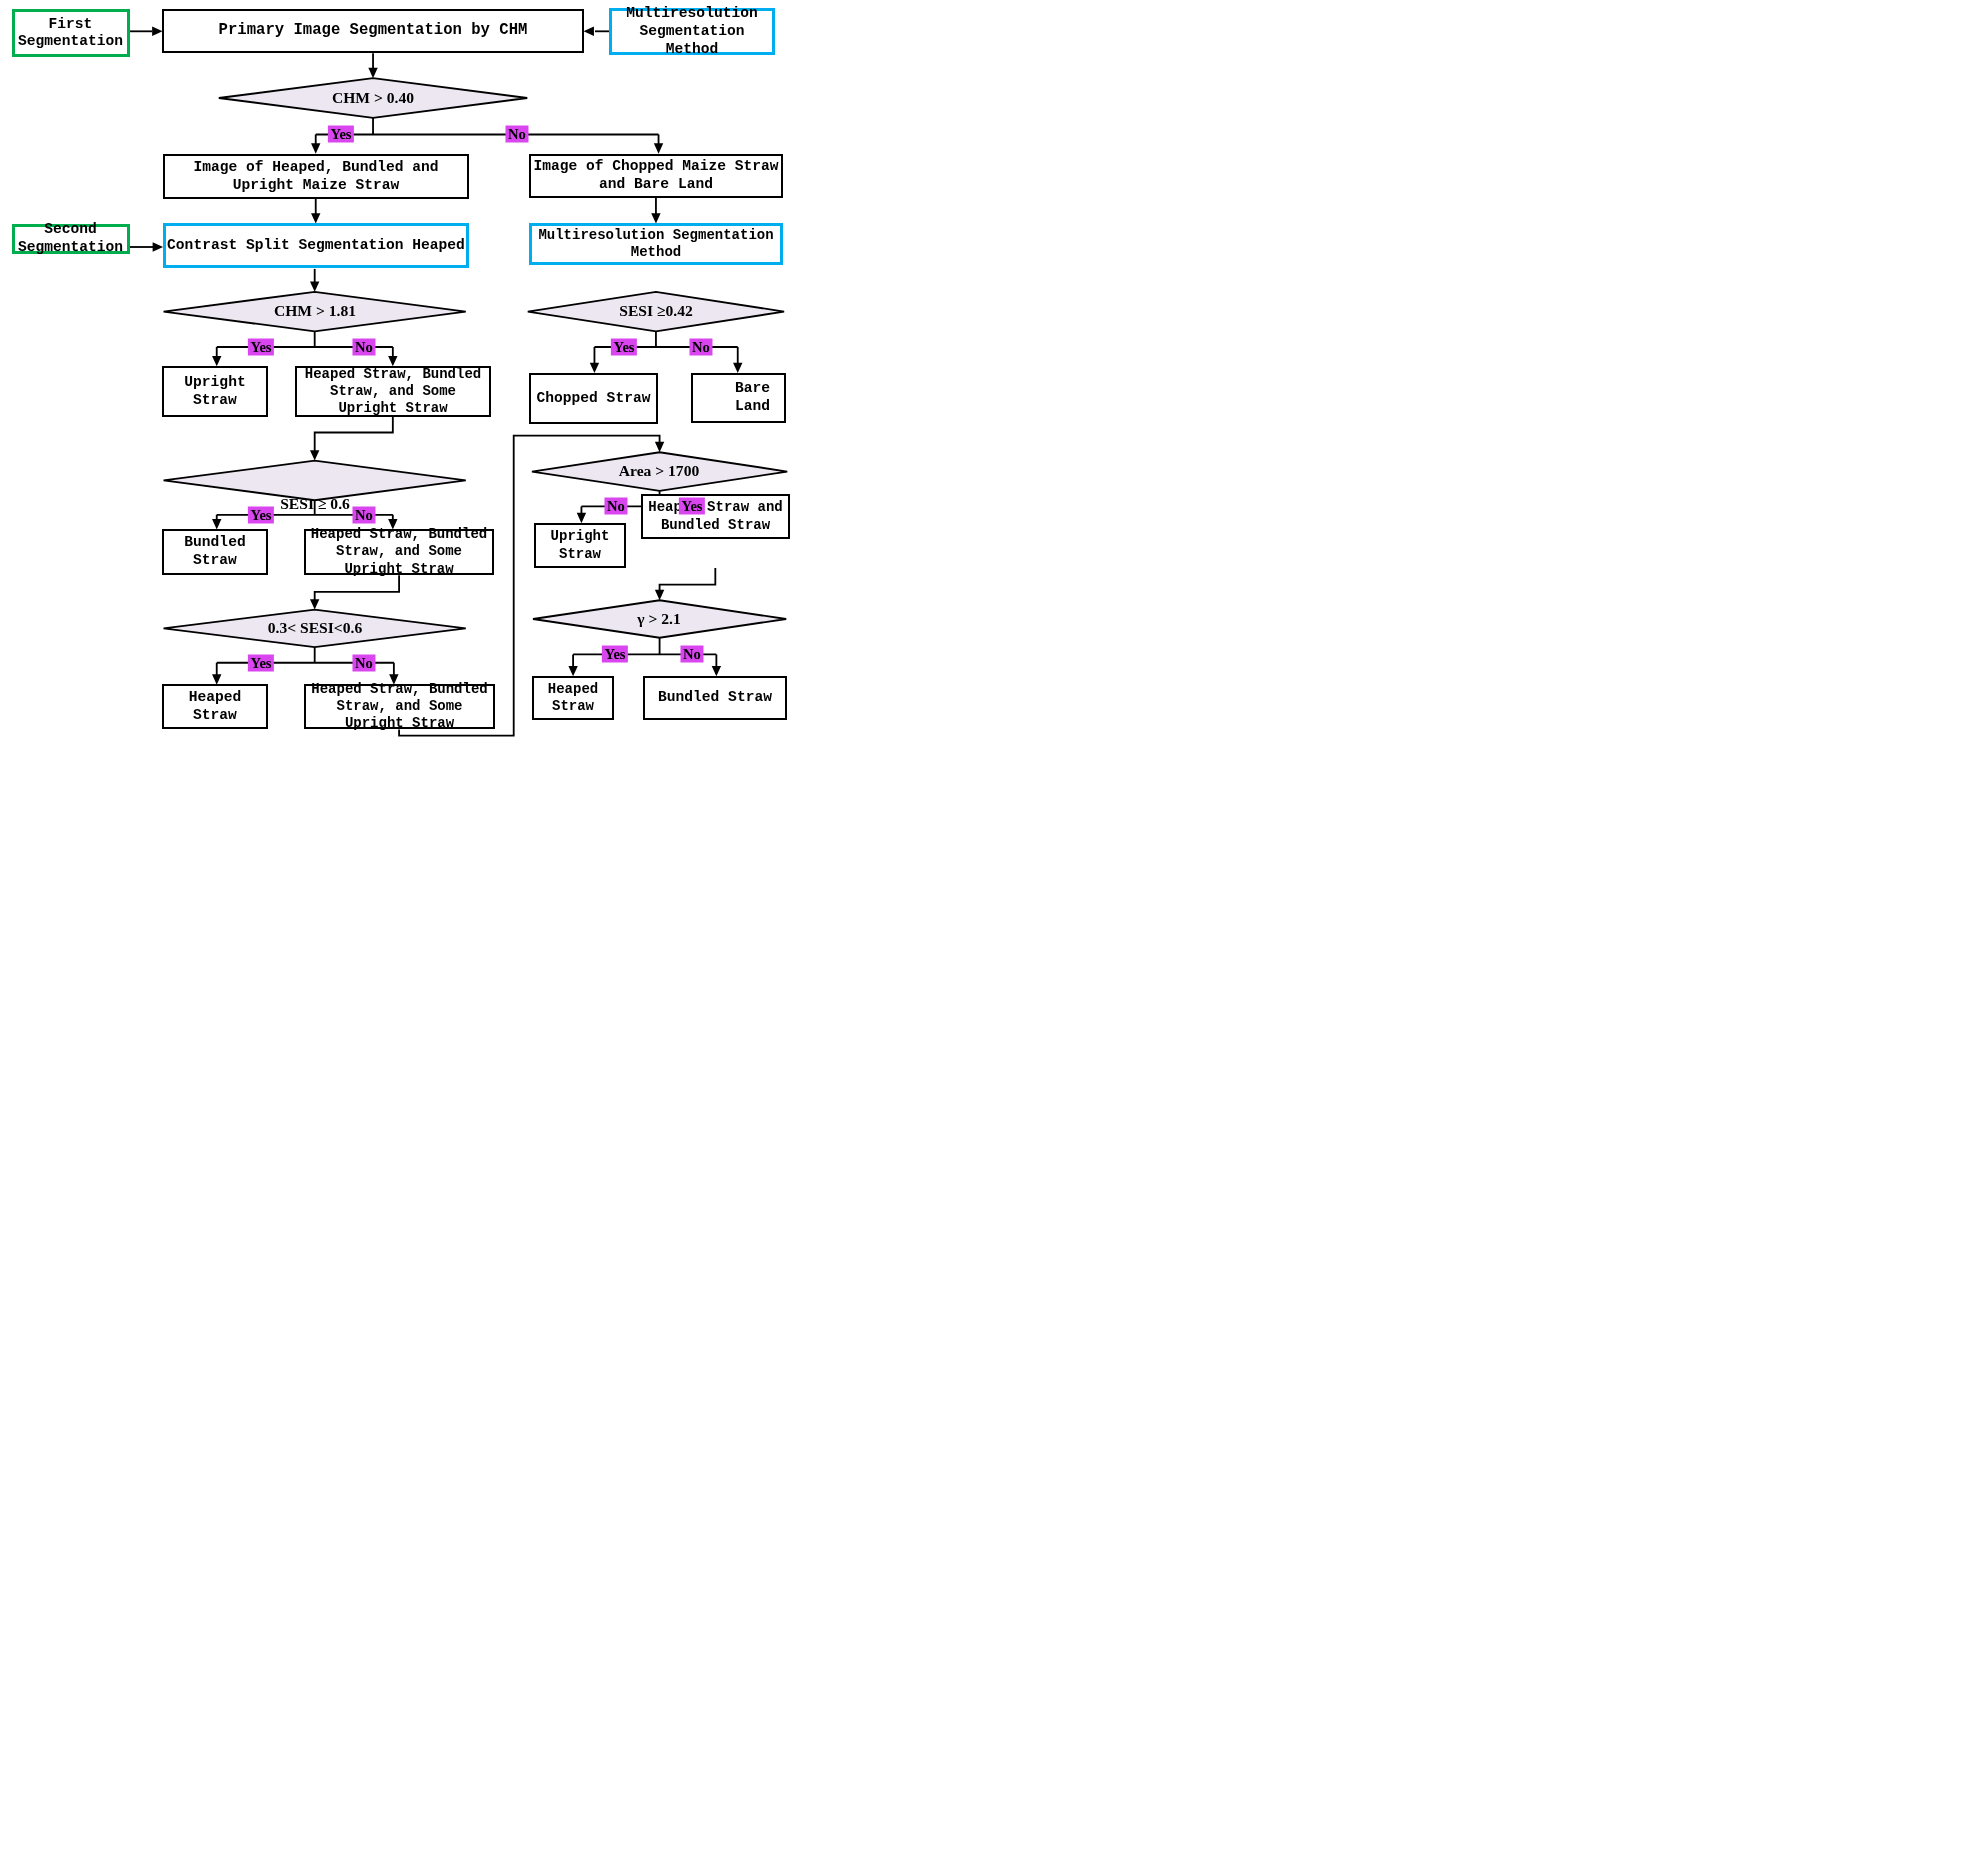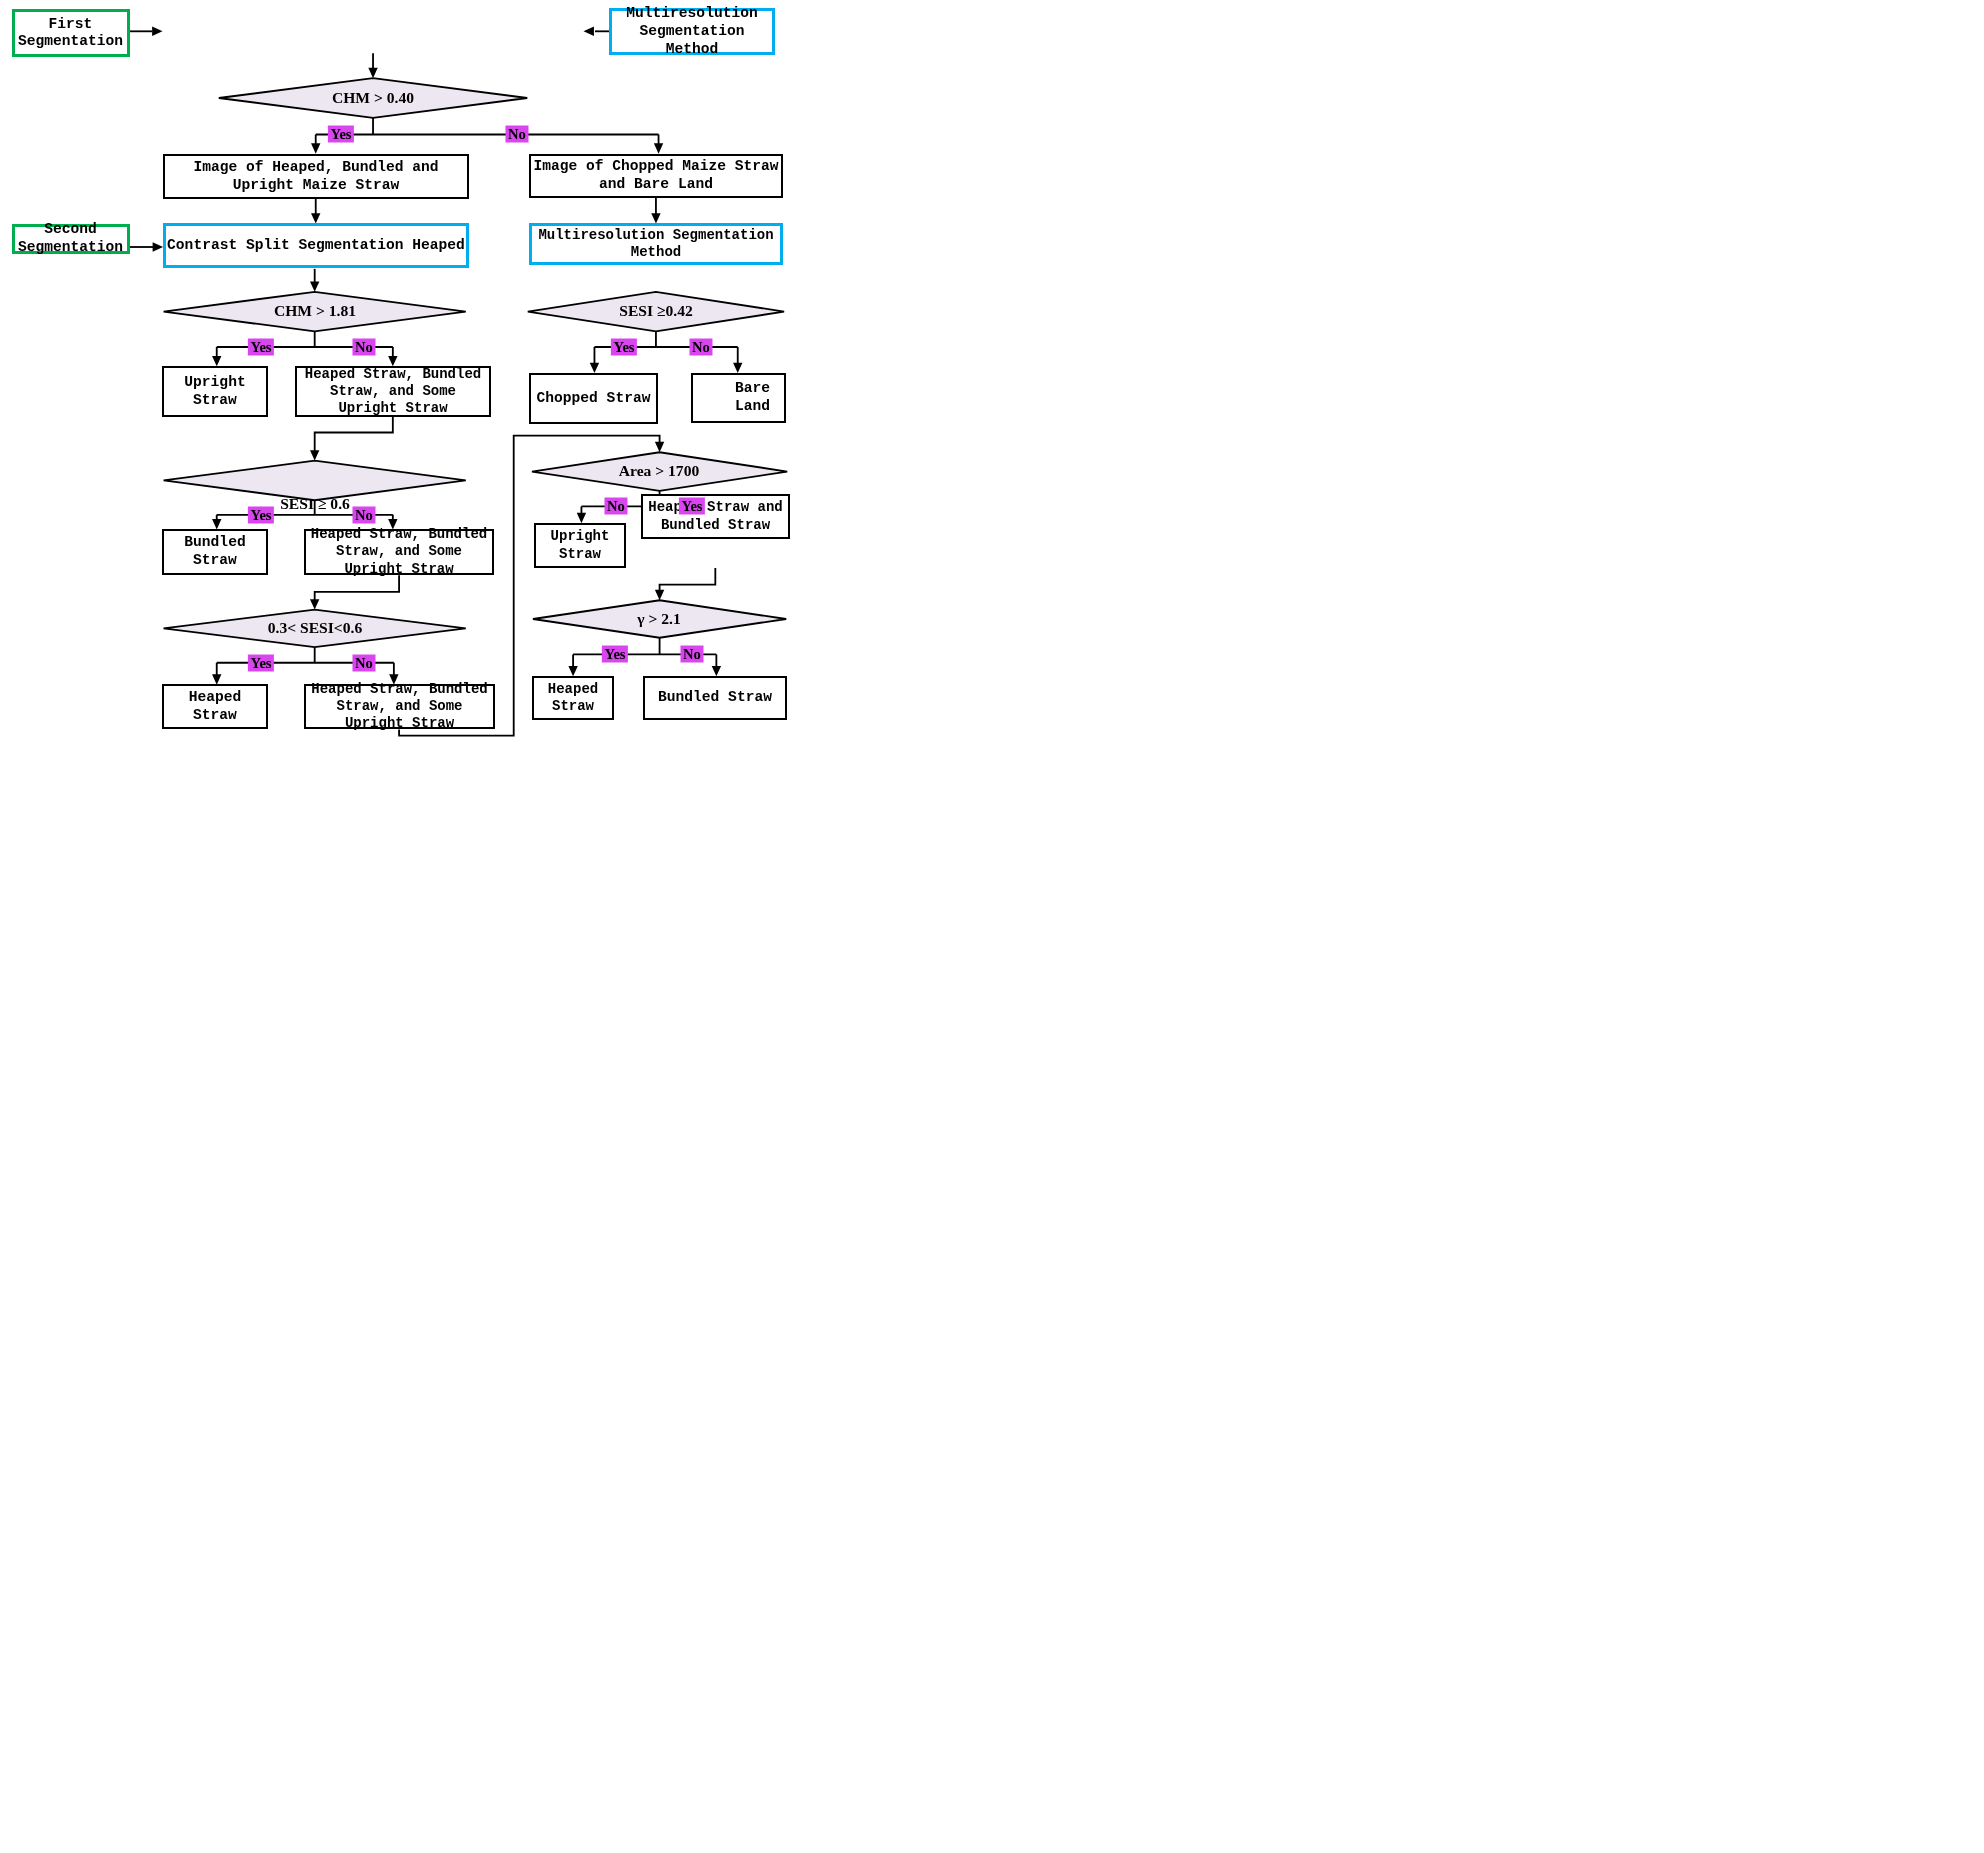--- a/index.html
+++ b/index.html
@@ -115,20 +115,23 @@
     </g>
   </svg>
 
   <div class="node green f28" style="left:11.5px;top:9.4px;width:118px;height:48px;">
     <span class="inner">First Segmentation</span>
   </div>
   <div class="node green f28" style="left:11.5px;top:224px;width:118px;height:30px;">
     <span class="inner">Second Segmentation</span>
   </div>
 
+  <div class="node black f30" style="left:162px;top:8.9px;width:422px;height:44px;">
+    <span class="inner">Primary Image Segmentation by CHM</span>
+  </div>
   <div class="node blue f28" style="left:609px;top:8.3px;width:166px;height:47px;">
     <span class="inner">Multiresolution Segmentation Method</span>
   </div>
   <div class="node black f28" style="left:163px;top:154px;width:306px;height:45px;">
     <span class="inner">Image of Heaped, Bundled and Upright Maize Straw</span>
   </div>
   <div class="node black f28" style="left:529px;top:154px;width:254px;height:44px;">
     <span class="inner">Image of Chopped Maize Straw and Bare Land</span>
   </div>
   <div class="node blue f28" style="left:163px;top:223px;width:306px;height:45px;">

